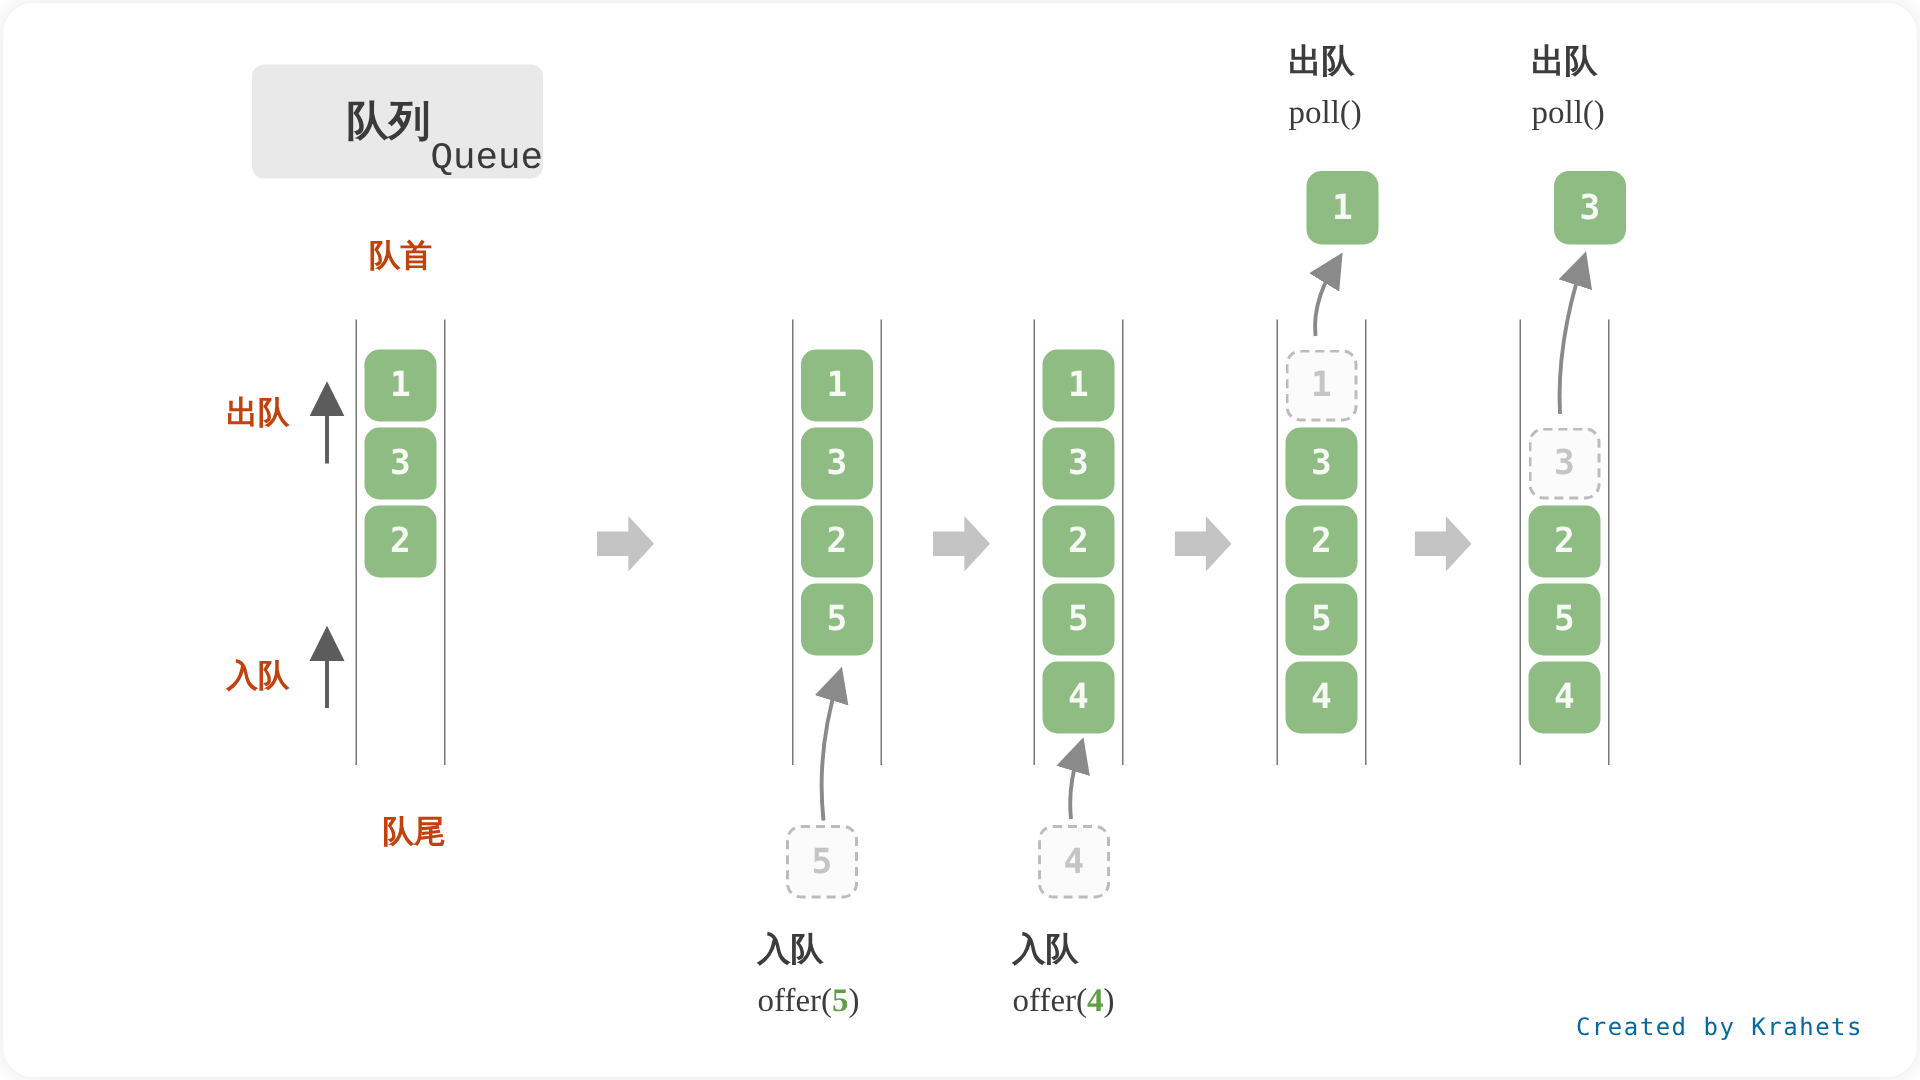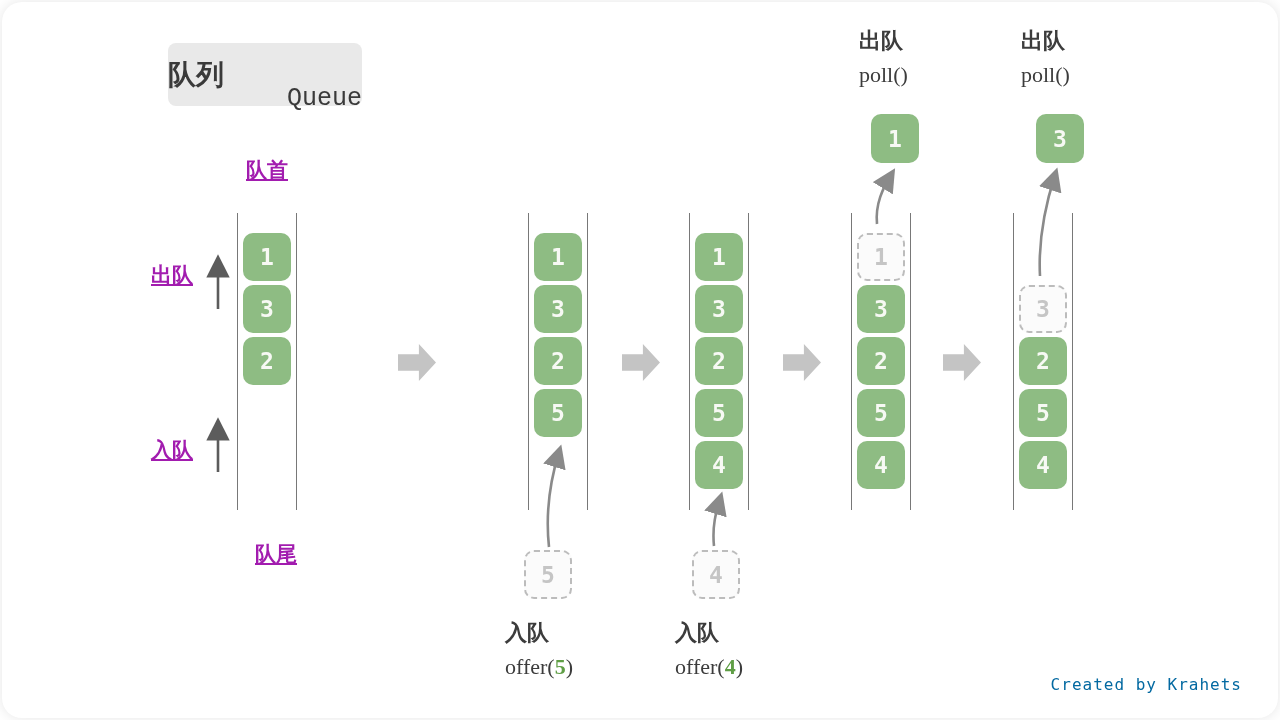--- a/index.html
+++ b/index.html
@@ -10,30 +10,30 @@
   }
   .card{
     position:absolute;left:2px;top:2px;right:2px;bottom:2px;
     background:#ffffff;border-radius:20px;
     box-shadow:0 0 14px rgba(0,0,0,0.10);
   }
   .mono{font-family:Liberation Mono, monospace;margin-top:48px;}
 
   
   .title-badge{
-    position:absolute;left:168px;top:43px;width:194px;height:63px;
+    position:absolute;left:168px;top:43px;width:194px;height:76px;
     background:#e9e9e9;border-radius:8px;
-    display:flex;align-items:center;justify-content:space-between;gap:12px;
+    display:flex;align-items:center;justify-content:flex-end;gap:0;
     color:#3a3a3a;
   }
   .title-zh{font-size:28px;font-weight:bold;}
   .title-en{font-size:25px;}
 
   
-  .lbl{position:absolute;color:#a21caf;font-weight:bold;font-size:21px;text-decoration:underline;}
+  .lbl{position:absolute;color:#c2410c;font-weight:bold;font-size:21px;}
   .lbl-front{left:237px;top:156px;width:60px;text-align:center;}
   .lbl-rear {left:237px;top:540px;width:60px;text-align:right;}
   .lbl-deq  {left:151px;top:261px;width:52px;text-align:left;}
   .lbl-enq  {left:151px;top:436px;width:52px;text-align:left;}
 
   
   .queue{
     position:absolute;top:213px;height:297px;width:60px;
     border-left:1.5px solid #787878;border-right:1.5px solid #787878;
     box-sizing:border-box;padding-top:20px;

